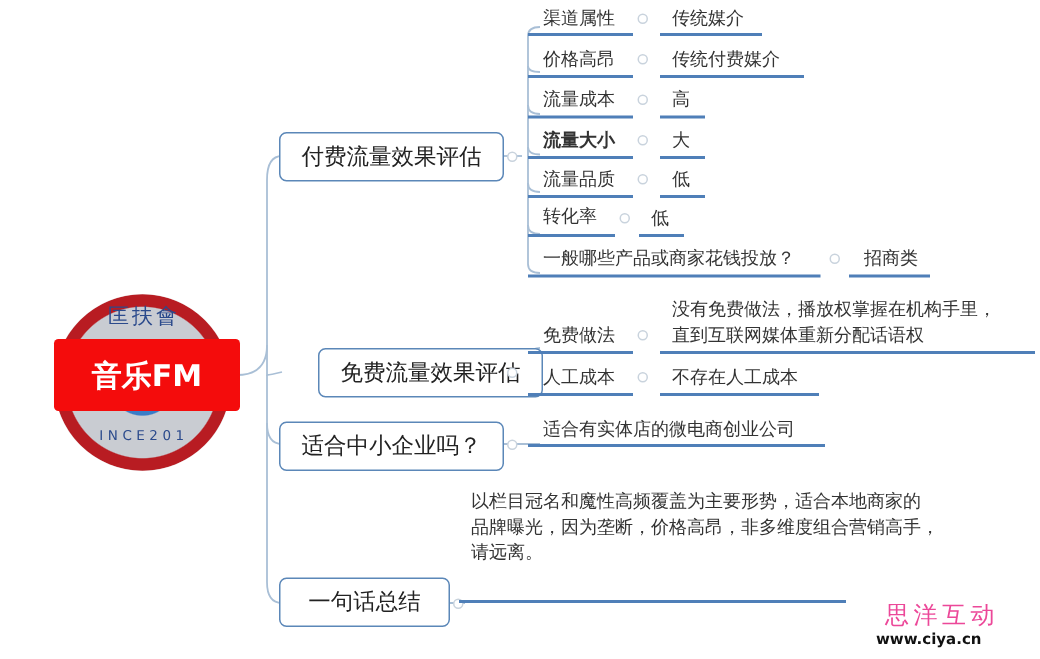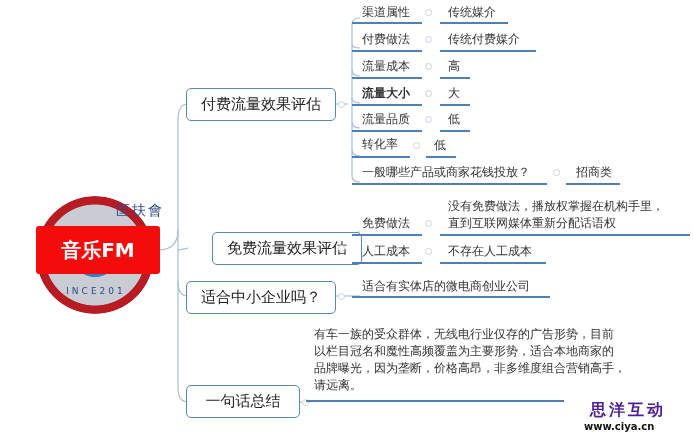--- a/index.html
+++ b/index.html
@@ -1,31 +1,31 @@
 <!DOCTYPE html>
 <html><head>
 <meta charset="utf-8">
 <style>
   * { box-sizing: border-box; margin: 0; padding: 0; }
   body { width: 693px; height: 439px; background: #ffffff; position: relative; overflow: hidden;
          font-family: "DejaVu Sans", "Liberation Sans", sans-serif; color: #333; }
   svg.lines { position: absolute; left: 0; top: 0; width: 693px; height: 439px; }
   .logo-ring { position: absolute; left: 36px; top: 196px; width: 118px; height: 118px; border-radius: 50%;
       background: radial-gradient(circle at 50% 50%, #3a7cc6 0 26%, #c9ccd2 27% 60%, #b81c22 61% 70%, #e3e3e3 71% 75%, #c42027 76% 100%); }
-  .logo-top { position: absolute; left: 66px; top: 202px; width: 60px; font-size: 14px; color: #2b4a8c; text-align: center; letter-spacing: 2px; margin-left: 44px; }
+  .logo-top { position: absolute; left: 66px; top: 202px; width: 60px; font-size: 14px; color: #2b4a8c; text-align: center; letter-spacing: 2px; }
   .logo-bot { position: absolute; left: 64px; top: 286px; width: 64px; font-size: 9px; color: #2b4a8c; text-align: center; letter-spacing: 3px; }
   .logo-banner { position: absolute; left: 36px; top: 226px; width: 124px; height: 48px; background: #f40c0c;
       border-radius: 3px; color: #ffffff; font-weight: bold; font-size: 20px; display: flex; align-items: center; justify-content: center; }
   .topic { position: absolute; height: 33px; border: 1.5px solid #5b87b8; border-radius: 5px; background: #fff;
       font-size: 15px; color: #222; display: flex; align-items: center; justify-content: center; }
   .leaf { position: absolute; font-size: 12px; color: #333; white-space: nowrap; line-height: 16px; }
   .ul { position: absolute; height: 2px; background: #4f7fb8; }
   .dot { position: absolute; width: 7px; height: 7px; border: 1px solid #c9d3dd; border-radius: 50%; background: #fff; }
   .para { position: absolute; font-size: 12px; line-height: 17px; color: #333; }
-  .wm1 { position: absolute; left: 590px; top: 400px; font-size: 16px; font-weight: bold; color: #4c1d95; letter-spacing: 3px; }
+  .wm1 { position: absolute; left: 590px; top: 400px; font-size: 16px; font-weight: normal; color: #ec4899; letter-spacing: 3px; }
   .wm2 { position: absolute; left: 584px; top: 421px; font-size: 10px; font-weight: bold; color: #111; }
 </style>
 </head>
 <body>
 
 <svg class="lines">
   <g fill="none" stroke="#a9bfd6" stroke-width="1.2">
 
     <path d="M158 250 Q178 250 178 230 L178 120 Q178 104 188 104"></path>
     <path d="M178 230 L178 250 Q180 250 188 248"></path>
@@ -62,21 +62,21 @@
     <span>付费流量效果评估</span>
   </div>
 <div class="dot" style="left:338px;top:101px;"></div>
 
 <div class="leaf" style="left:362px;top:4px;">渠道属性</div>
 <div class="dot" style="left:425px;top:9px;"></div>
 <div class="leaf" style="left:448px;top:4px;">传统媒介</div>
 <div class="ul" style="left:352px;top:22px;width:70px;"></div>
 <div class="ul" style="left:440px;top:22px;width:68px;"></div>
 
-<div class="leaf" style="left:362px;top:31px;">付费做法</div>
+<div class="leaf" style="left:362px;top:31px;">价格高昂</div>
 <div class="dot" style="left:425px;top:36px;"></div>
 <div class="leaf" style="left:448px;top:31px;">传统付费媒介</div>
 <div class="ul" style="left:352px;top:50px;width:70px;"></div>
 <div class="ul" style="left:440px;top:50px;width:96px;"></div>
 
 <div class="leaf" style="left:362px;top:58px;">流量成本</div>
 <div class="dot" style="left:425px;top:63px;"></div>
 <div class="leaf" style="left:448px;top:58px;">高</div>
 <div class="ul" style="left:352px;top:77px;width:70px;"></div>
 <div class="ul" style="left:440px;top:77px;width:30px;"></div>
@@ -128,21 +128,20 @@
   </div>
 <div class="dot" style="left:338px;top:293px;"></div>
 <div class="leaf" style="left:362px;top:278px;">适合有实体店的微电商创业公司</div>
 <div class="ul" style="left:352px;top:296px;width:198px;"></div>
 
 <div class="topic" style="left:186px;top:385px;width:114px;text-align:right;">
     <span>一句话总结</span>
   </div>
 <div class="dot" style="left:302px;top:399px;"></div>
 <div class="para" style="left:314px;top:326px;width:350px;">
-  <div>有车一族的受众群体，无线电行业仅存的广告形势，目前</div>
   <div>以栏目冠名和魔性高频覆盖为主要形势，适合本地商家的</div>
   <div>品牌曝光，因为垄断，价格高昂，非多维度组合营销高手，</div>
   <div>请远离。</div>
 </div>
 <div class="ul" style="left:306px;top:400px;width:258px;"></div>
 
 <div class="wm1">思洋互动</div>
 <div class="wm2">www.ciya.cn</div>
 
 </body></html>

